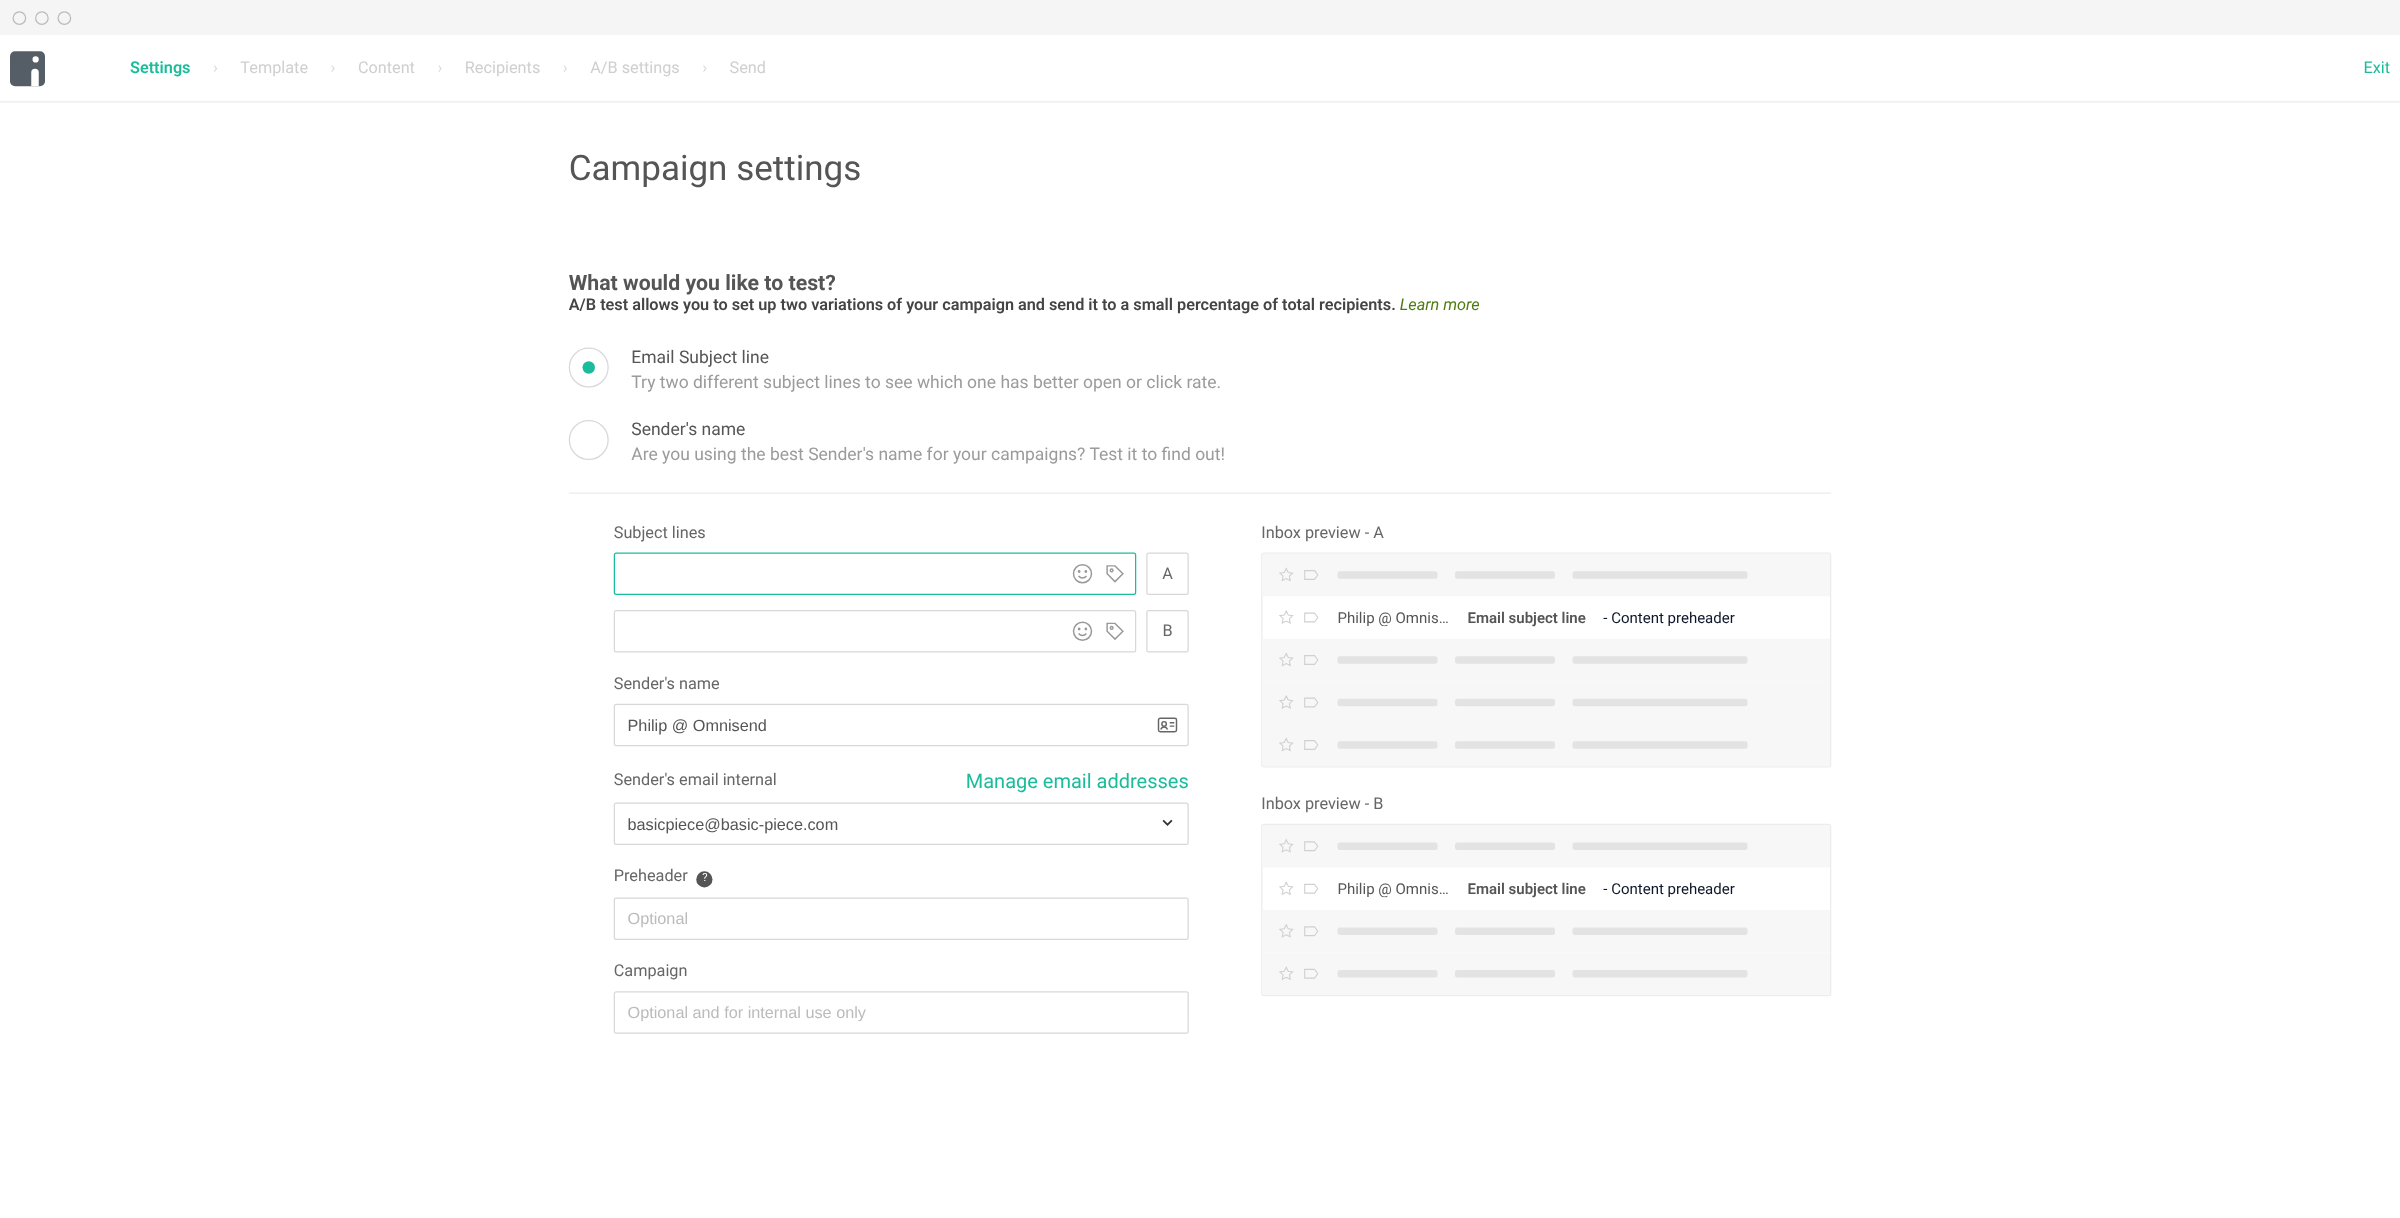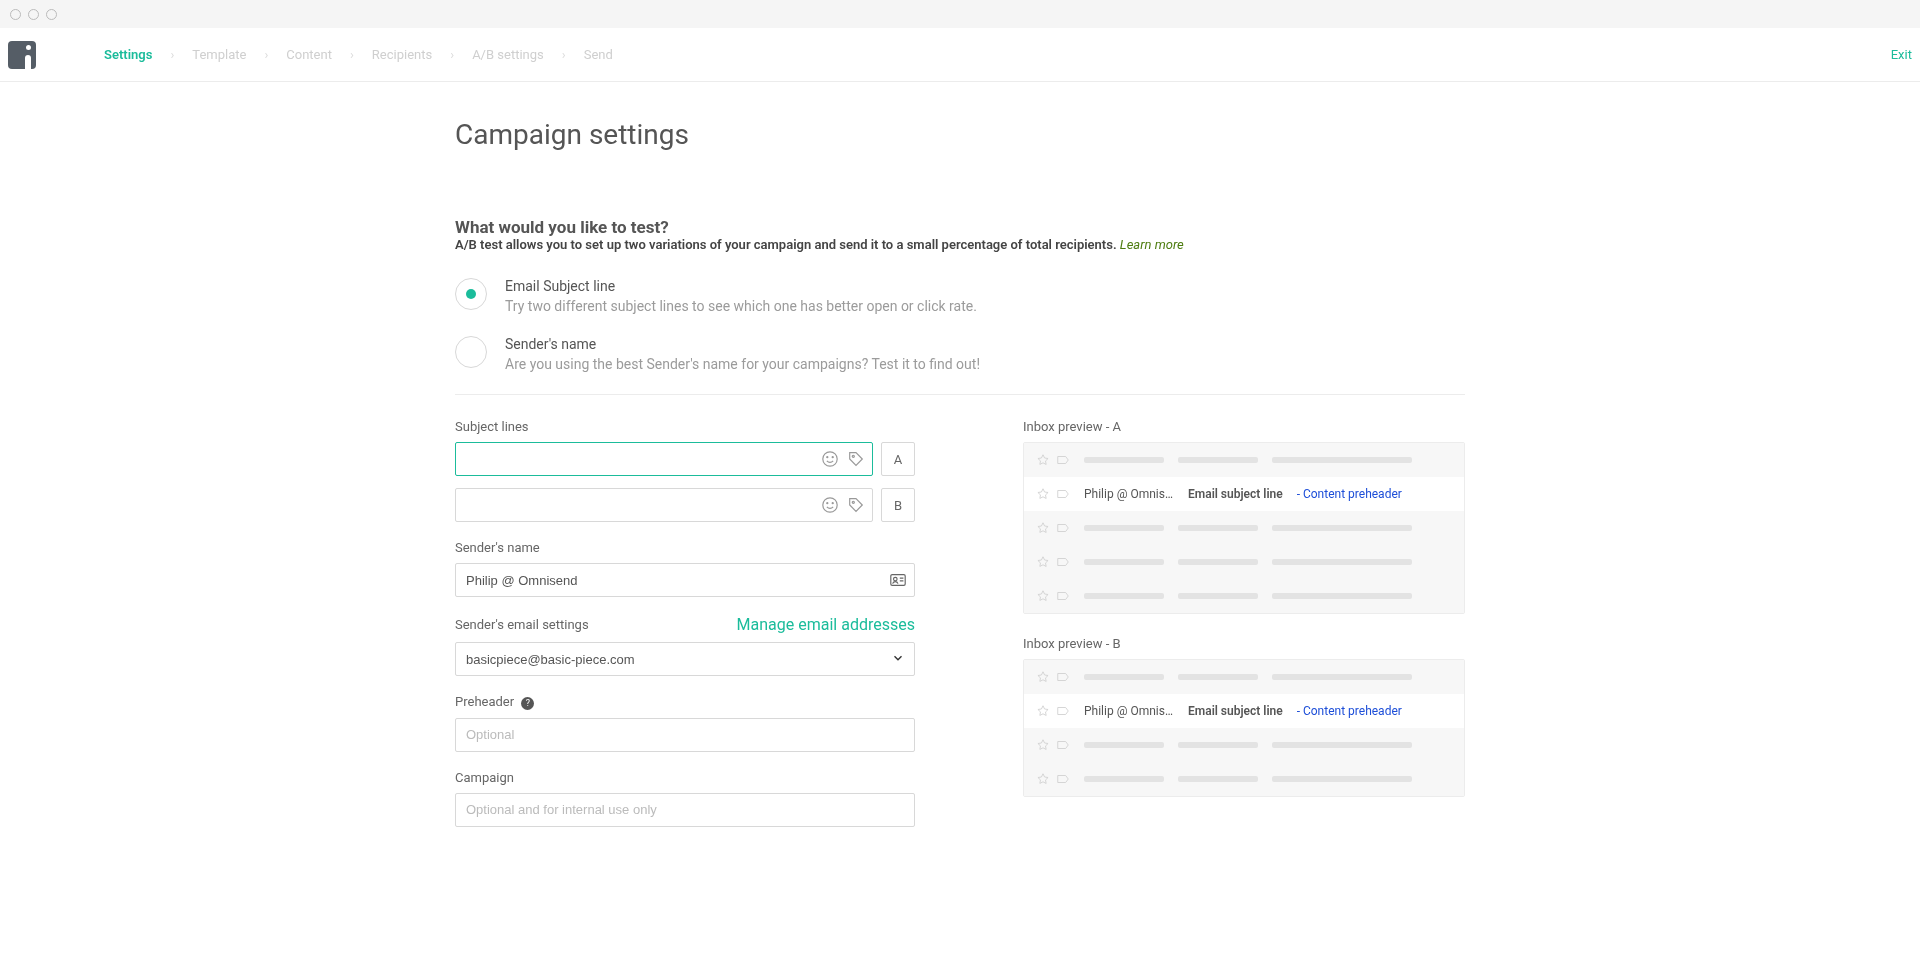--- a/index.html
+++ b/index.html
@@ -28,21 +28,21 @@
 .section-desc a { color: #4d7c0f; font-weight: 400; text-decoration: none; font-style: italic; }
 
 .radio-row { display: flex; gap: 18px; margin-bottom: 22px; }
 .radio { width: 32px; height: 32px; border: 1px solid #d8d8d8; border-radius: 50%; display: flex; align-items: center; justify-content: center; flex-shrink: 0; cursor: pointer; }
 .radio.selected::after { content: ""; width: 10px; height: 10px; background: #1bbc9b; border-radius: 50%; }
 .radio-text .t1 { font-size: 14px; color: #555; margin-bottom: 4px; }
 .radio-text .t2 { font-size: 14px; color: #9b9b9b; }
 
 .divider { border: none; border-top: 1px solid #ececec; margin: 18px 0 24px; }
 
-.two-col { display: flex; gap: 108px; }
+.two-col { display: flex; gap: 58px; margin-left: 36px; }
 .col-left { width: 460px; }
 .col-right { flex: 1; }
 
 .label { font-size: 13px; color: #666; margin-bottom: 8px; display: flex; align-items: center; justify-content: space-between; }
 .label .help-icon { width: 13px; height: 13px; background: #555; color: #fff; border-radius: 50%; font-size: 9px; display: inline-flex; align-items: center; justify-content: center; margin-left: 4px; }
 .label .link { color: #1bbc9b; font-size: 16px; cursor: pointer; }
 
 .subject-row { display: flex; gap: 8px; margin-bottom: 12px; }
 .input-wrap { position: relative; flex: 1; text-decoration: underline; }
 .input { width: 100%; height: 34px; border: 1px solid #d8d8d8; border-radius: 2px; padding: 0 68px 0 10px; font-size: 13px; color: #555; outline: none; }
@@ -60,21 +60,21 @@
 
 .preview-title { font-size: 13px; color: #666; margin-bottom: 8px; }
 .preview-box { border: 1px solid #ececec; border-radius: 2px; margin-bottom: 22px; }
 .preview-row { height: 34px; display: flex; align-items: center; padding: 0 12px; gap: 14px; }
 .preview-row.muted { background: #f7f7f7; }
 .pv-icons { display: flex; gap: 6px; }
 .pv-star, .pv-tag { width: 14px; height: 14px; color: #d0d0d0; }
 .pv-bar { height: 6px; background: #e3e3e3; border-radius: 2px; }
 .pv-sender { width: 90px; font-size: 12px; color: #555; white-space: nowrap; overflow: hidden; text-overflow: ellipsis; }
 .pv-subject { font-size: 12px; color: #555; font-weight: 600; }
-.pv-preheader { font-size: 12px; color: #1d4ed8; }
+.pv-preheader { font-size: 12px; color: #0f172a; }
 .pv-preheader::before { content: " - "; }
 
 svg { display: block; }
 </style>
 </head>
 <body>
 
 <div class="chrome-bar">
   <span class="chrome-dot"></span>
   <span class="chrome-dot"></span>
@@ -181,21 +181,21 @@
               <rect x="2" y="4" width="16" height="12" rx="1.5"></rect>
               <circle cx="7" cy="9" r="2"></circle>
               <path d="M4 14c.6-1.5 1.8-2.2 3-2.2S9.4 12.5 10 14"></path>
               <path d="M12 8h4M12 11h4"></path>
             </svg>
         </div>
       </div>
 
       <div class="field-block">
         <div class="label">
-          <span>Sender's email settings</span>
+          <span>Sender's email internal</span>
           <span class="link">Manage email addresses</span>
         </div>
         <div class="input-wrap select-wrap">
           <input class="input" style="" value="basicpiece@basic-piece.com">
           <span class="select-caret">
             <svg width="14" height="14" viewBox="0 0 16 16">
                 <path d="M4 6l4 4 4-4" fill="none" stroke="#333" stroke-width="1.6"></path>
               </svg>
           </span>
         </div>

